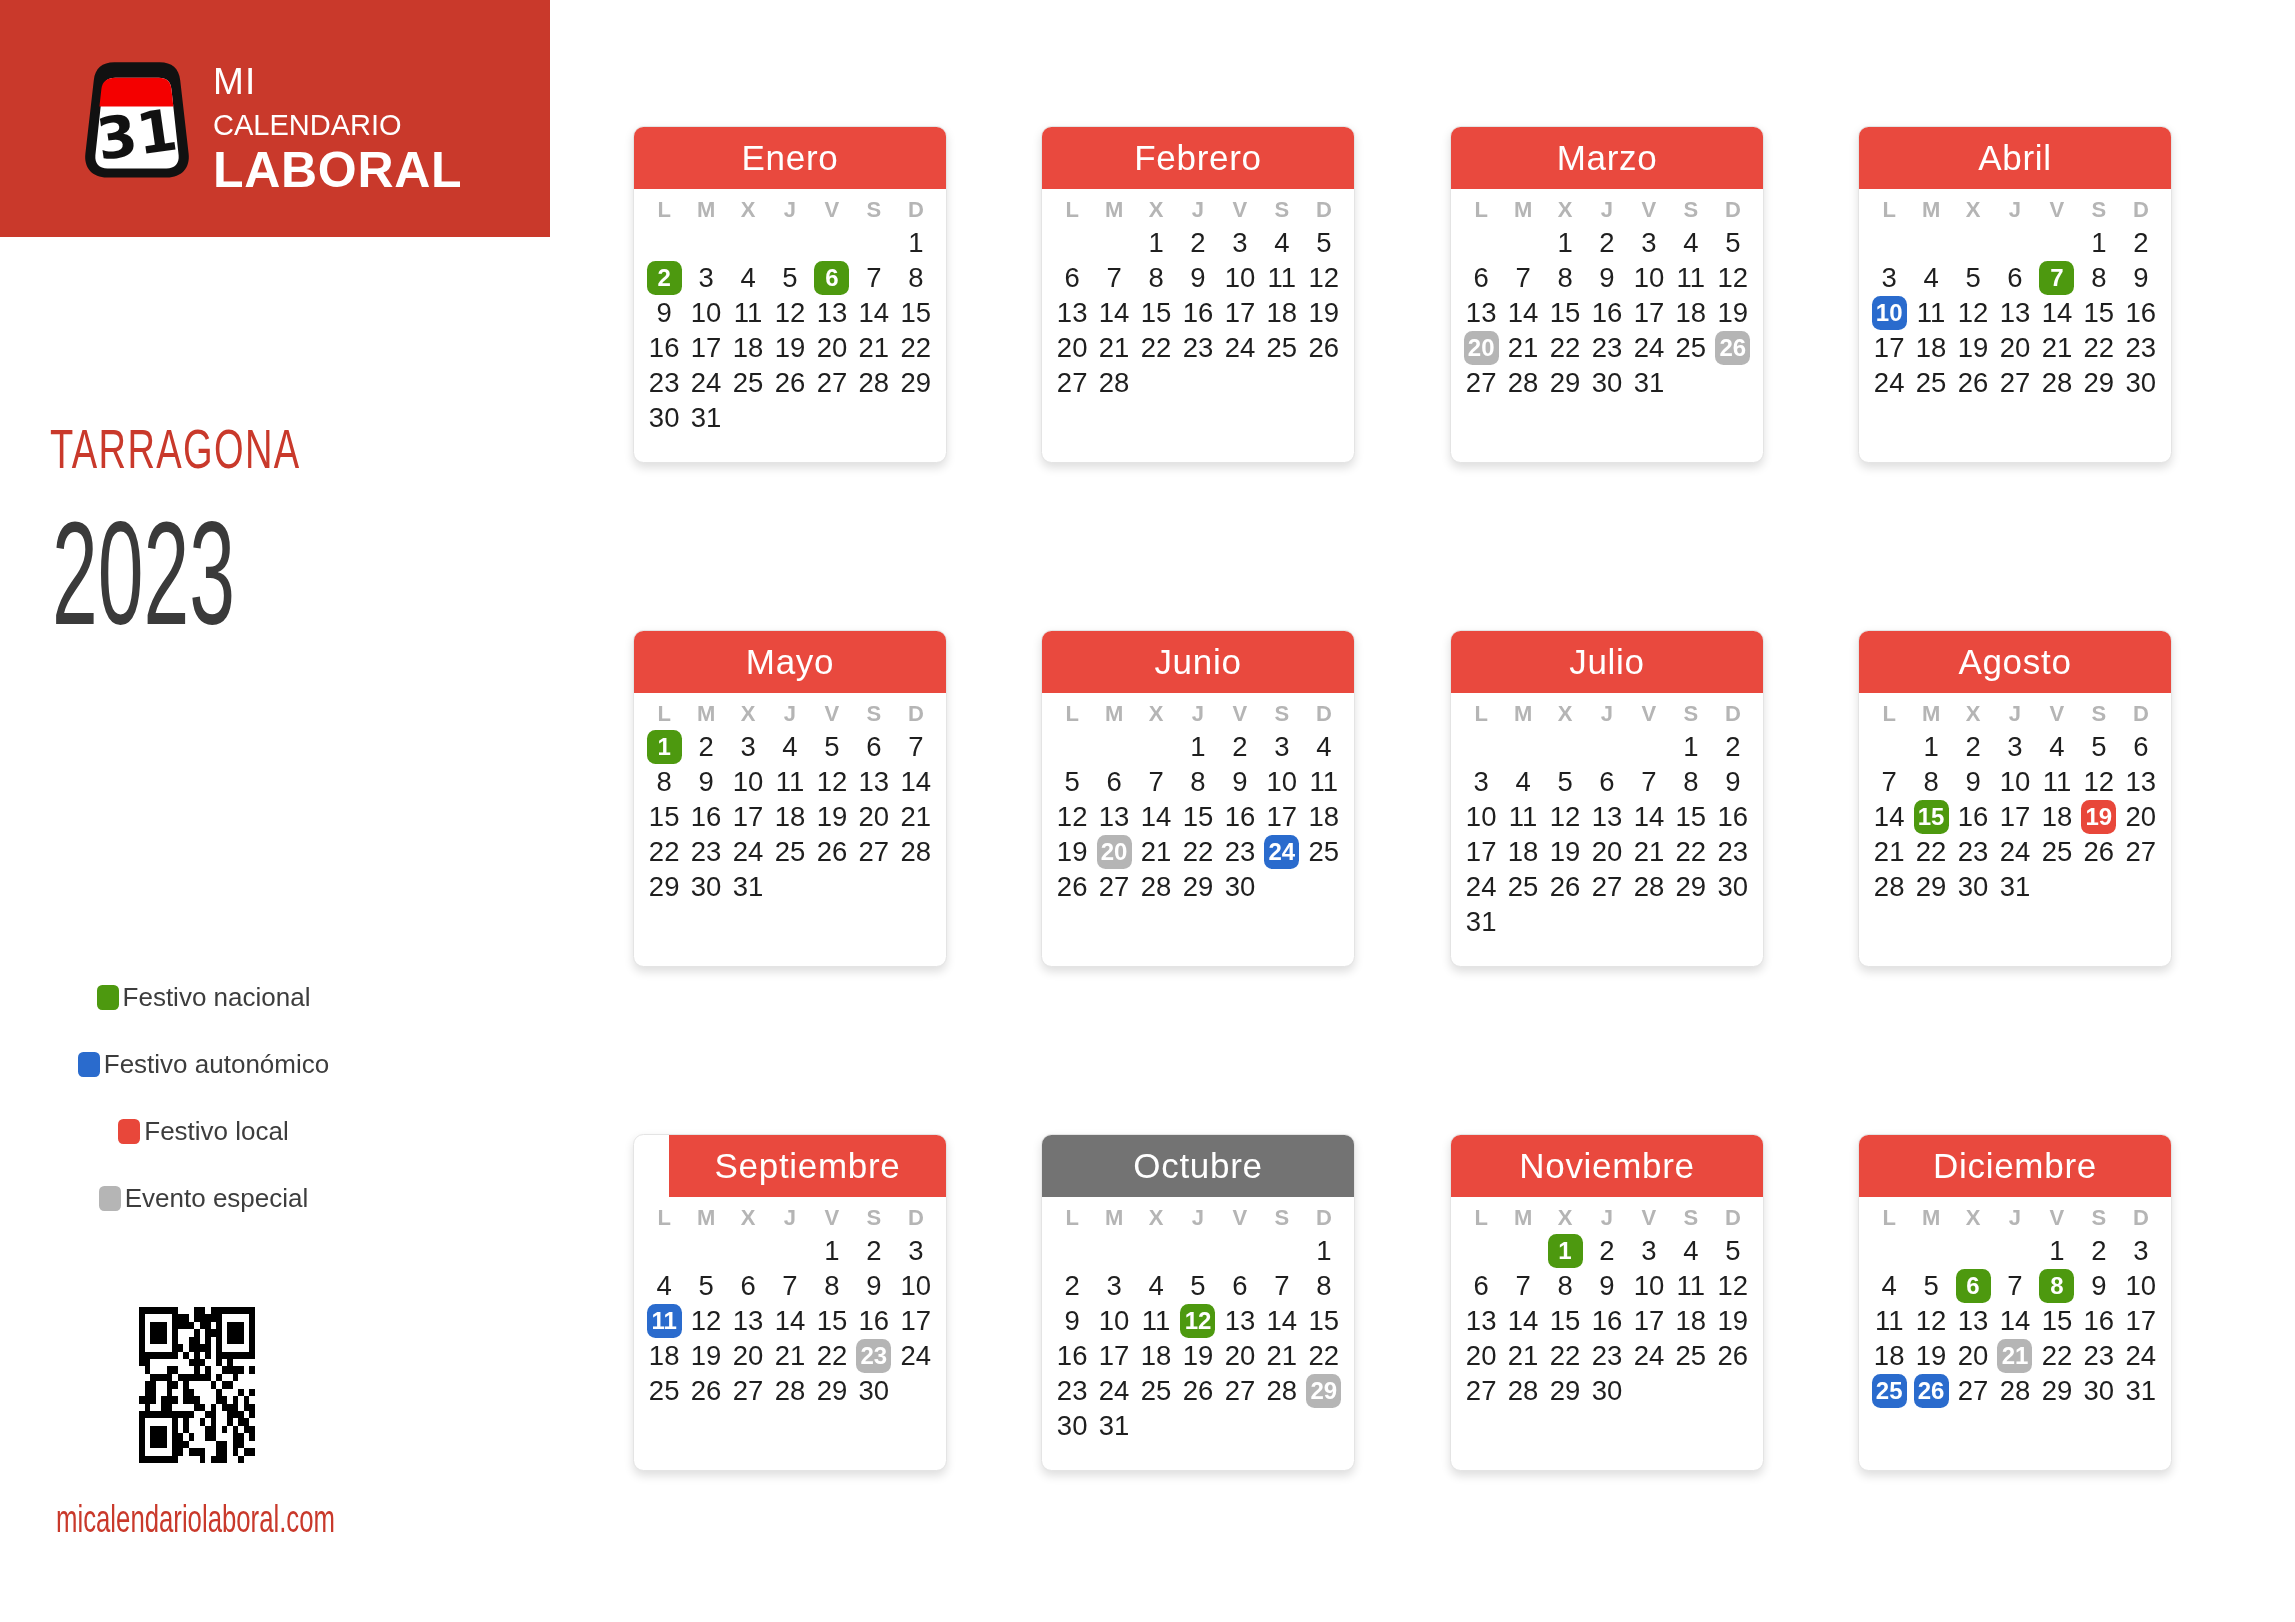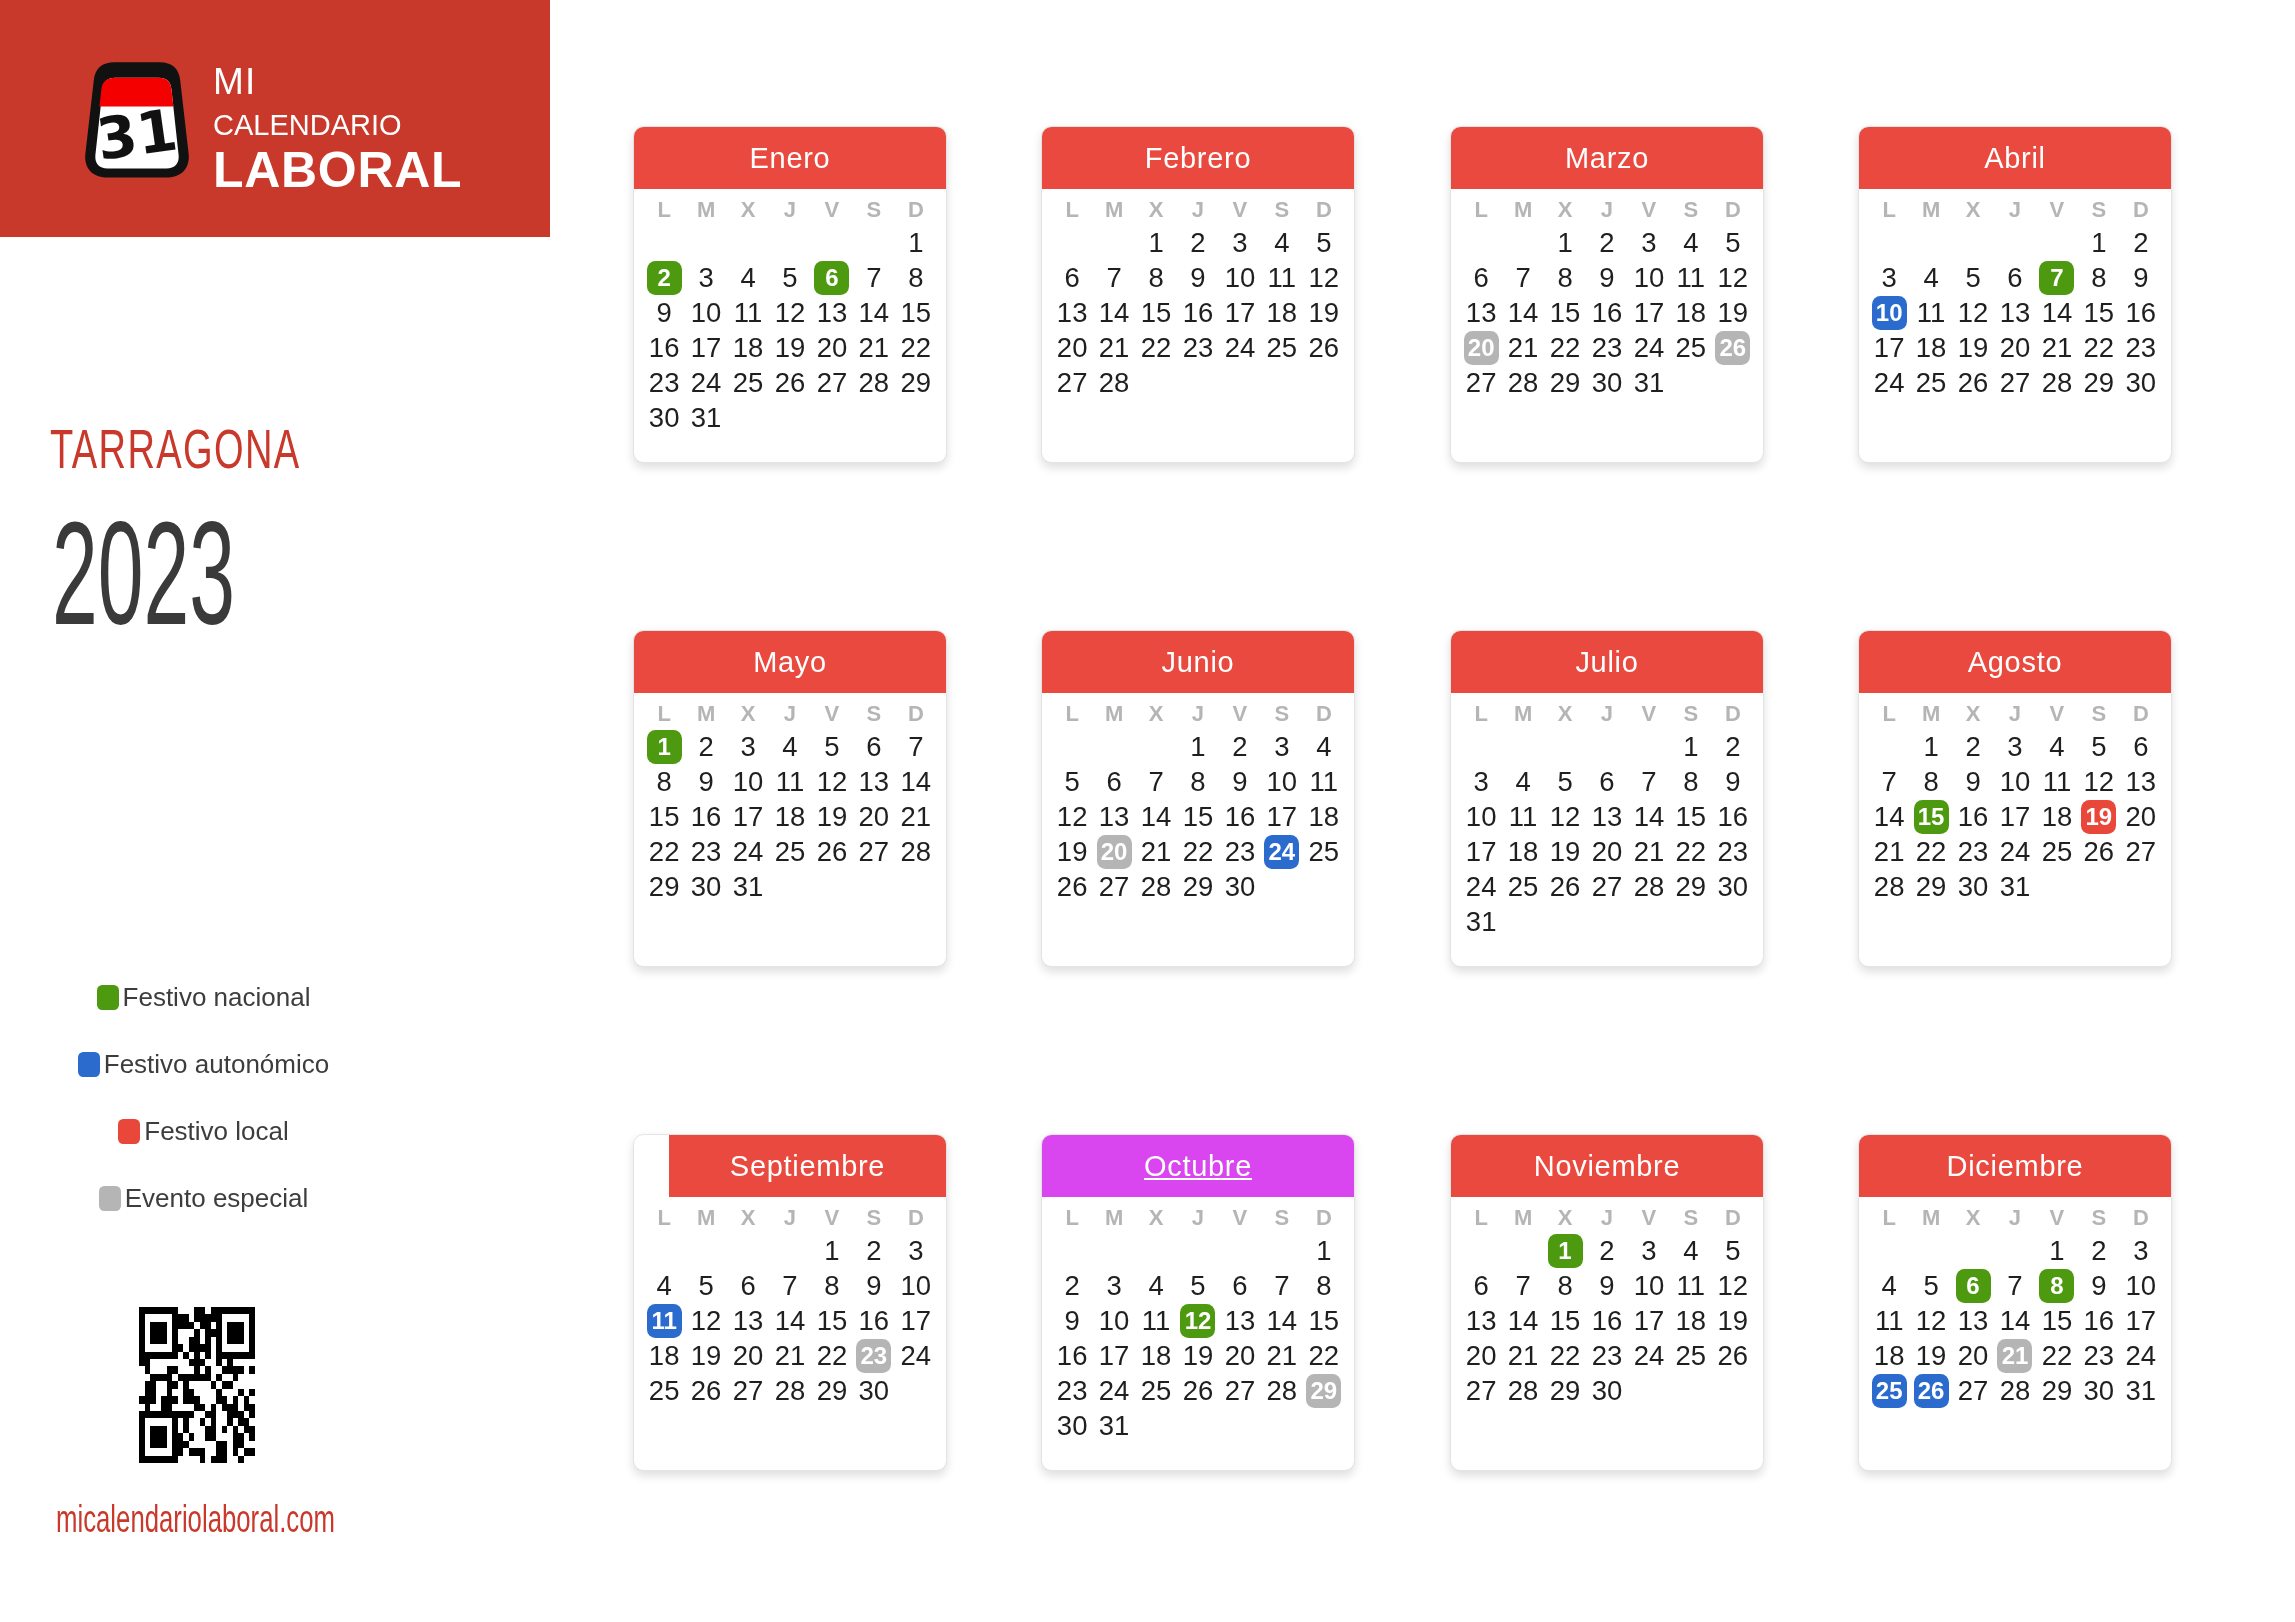--- a/index.html
+++ b/index.html
@@ -43,21 +43,21 @@
   }
   
   .months{position:absolute;left:633px;top:126px;width:1539px;height:1345px;}
   .card{
     position:absolute;width:314px;height:337px;background:#fff;border-radius:10.5px;
     border:0.7px solid #e4e4e4;box-shadow:0 4.6px 9.2px rgba(0,0,0,.13);
     overflow:hidden;box-sizing:border-box;
   }
   .m-title{
     margin:0;height:62px;display:flex;align-items:center;justify-content:center;
-    color:#fff;font-size:29px;font-weight:normal;letter-spacing:0.7px;
+    color:#fff;font-size:35px;font-weight:normal;letter-spacing:0.7px;
   }
   .dow{
     display:grid;grid-template-columns:repeat(7,1fr);padding:6.5px 9.2px 0 9.2px;height:29px;
     align-items:center;
   }
   .dow span{text-align:center;font-size:22px;font-weight:bold;color:#b5b5b5;}
   .days{
     display:grid;grid-template-columns:repeat(7,1fr);grid-auto-rows:35px;
     padding:1.3px 9.2px 0 9.2px;
   }
@@ -1602,21 +1602,21 @@
           <div class="cell"></div>
           <div class="cell"></div>
           <div class="cell"></div>
           <div class="cell"></div>
           <div class="cell"></div>
           <div class="cell"></div>
           <div class="cell"></div>
         </div>
       </section>
       <section class="card" style="left: 408px; top: 1008px;">
-        <h2 class="m-title" style="background: #d946ef; text-decoration: underline;">Octubre</h2>
+        <h2 class="m-title" style="background: #737373;">Octubre</h2>
         <div class="dow">
           <span>L</span>
           <span>M</span>
           <span>X</span>
           <span>J</span>
           <span>V</span>
           <span>S</span>
           <span>D</span>
         </div>
         <div class="days">

